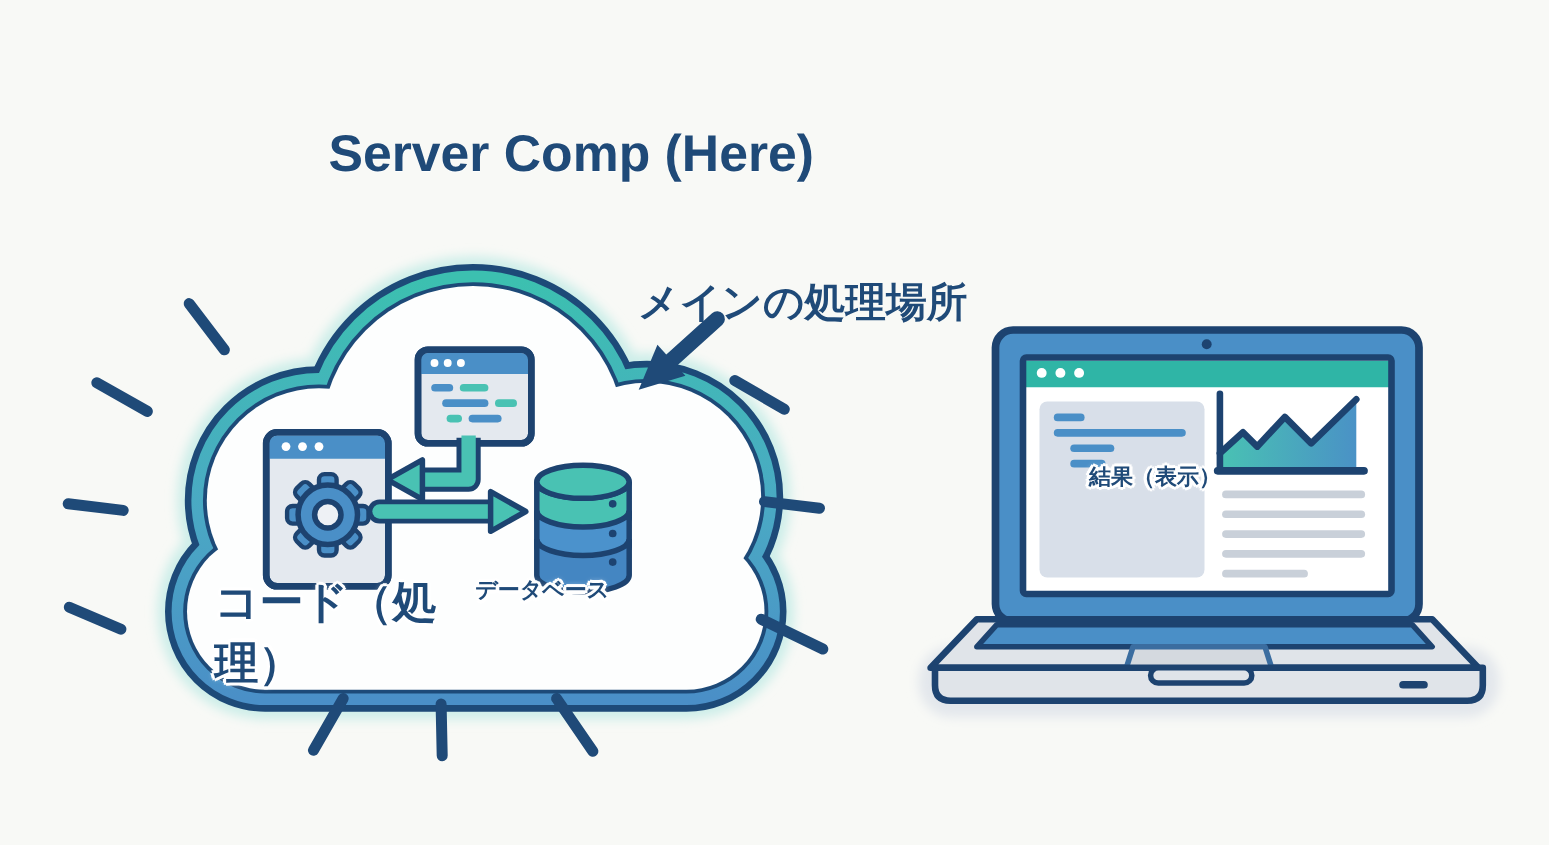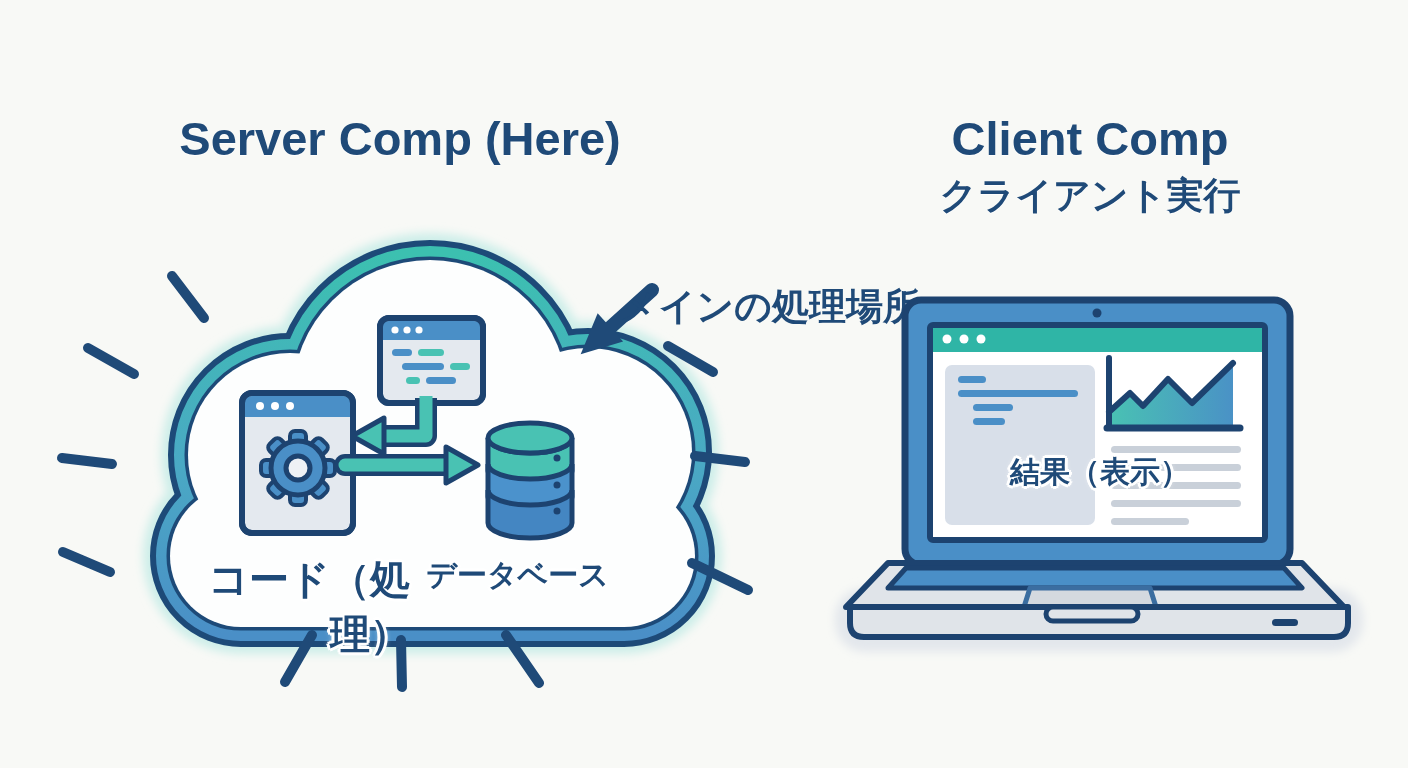--- a/index.html
+++ b/index.html
@@ -6,42 +6,40 @@
     --navy:#1f4a78; --outline:#1d4370; --blue:#4a8fc7; --blueDark:#4486c2;
     --teal:#2fb5a6; --tealLight:#49c2b3; --glow:#c9ebe6;
     --panel:#d8dfe9; --winBody:#e4e9ef; --deck:#e0e4e9; --grayLine:#c9d0d9;
     --bg:#f8f9f6;
   }
   html,body{margin:0;padding:0;}
   body{width:1408px;height:768px;overflow:hidden;background:var(--bg);
        font-family:"Liberation Sans","DejaVu Sans",sans-serif;}
   .stage{position:relative;width:1408px;height:768px;background:var(--bg);}
   .abs{position:absolute;}
-  .title{font-weight:bold;color:var(--navy);text-align:center;letter-spacing:0px;
+  .title{font-weight:bold;color:var(--navy);text-align:right;letter-spacing:0px;
          text-shadow:0 1px 0 rgba(255,255,255,.8);}
   .t-big{font-size:47px;line-height:1.1;}
   .t-sub{font-size:37px;line-height:1.1;}
   .halo{text-shadow:-3px 0 0 #fff,3px 0 0 #fff,0 -3px 0 #fff,0 3px 0 #fff,
         -2px -2px 0 #fff,2px 2px 0 #fff,-2px 2px 0 #fff,2px -2px 0 #fff,0 0 6px #fff;}
-  .diagram-label{font-weight:bold;color:var(--navy);text-align:right;margin-top:32px;}
+  .diagram-label{font-weight:bold;color:var(--navy);text-align:left;}
   svg{display:block;overflow:visible;}
   .f-white{fill:#fdfefe;}
   .f-blue{fill:var(--blue);}
   .f-teal{fill:var(--tealLight);}
   .ray{stroke:var(--navy);stroke-width:10;stroke-linecap:round;}
 </style>
 </head>
 <body>
 
 <div class="stage">
 
   <div class="abs title t-big" style="left:60px;top:113px;width:680px;">Server Comp (Here)</div>
 
-  <div class="abs title t-big" style="left:800px;top:113px;width:580px;">Client Comp</div>
-  <div class="abs title t-sub" style="left:800px;top:176px;width:580px;">クライアント実行</div>
 
   <svg class="abs" style="left:40px;top:240px;" width="720" height="460" viewBox="0 0 720 460">
     <defs>
       <g id="cloudShape">
         <rect x="130" y="245" width="525" height="142" rx="71"></rect>
         <circle cx="250" cy="215" r="102"></circle>
         <circle cx="390" cy="158" r="138"></circle>
         <circle cx="548" cy="212" r="104"></circle>
       </g>
       <linearGradient id="cloudGrad" gradientUnits="userSpaceOnUse" x1="390" y1="15" x2="390" y2="395">
@@ -139,21 +137,21 @@
       <circle cx="517" cy="271" r="3.5" fill="var(--outline)"></circle>
     </g>
 
     <g transform="translate(612,50) rotate(138)">
       <line x1="0" y1="0" x2="60" y2="0" stroke="var(--navy)" stroke-width="14" stroke-linecap="round"></line>
       <polygon points="56,-19 56,19 96,0" fill="var(--navy)"></polygon>
     </g>
   </svg>
 
   <div class="abs diagram-label halo" style="left:195px;top:520px;width:215px;font-size:40px;">コード（処理）</div>
-  <div class="abs diagram-label halo" style="left:404px;top:523px;width:205px;font-size:30px;">データベース</div>
+  <div class="abs diagram-label halo" style="left:432px;top:523px;width:205px;font-size:20px;">データベース</div>
 
   <div class="abs diagram-label" style="left:580px;top:250px;width:340px;font-size:37px;">メインの処理場所</div>
 
   <svg class="abs" style="left:820px;top:280px;" width="560" height="400" viewBox="0 0 560 400">
 
     <rect x="15" y="308" width="528" height="64" rx="30" fill="#e3e7ec" filter="url(#softBlur)"></rect>
 
     <g>
       <rect x="85" y="20" width="385" height="265" rx="16" fill="var(--blue)" stroke="var(--outline)" stroke-width="7"></rect>
       <circle cx="277" cy="33" r="4.5" fill="var(--outline)"></circle>
@@ -194,15 +192,15 @@
     <g>
       <polygon points="68,283 482,283 524,327 26,327" fill="var(--deck)" stroke="var(--outline)" stroke-width="6" stroke-linejoin="round"></polygon>
       <polygon points="86,288 464,288 482,308 68,308" fill="var(--blue)" stroke="var(--outline)" stroke-width="5" stroke-linejoin="round"></polygon>
       <polygon points="210,308 330,308 336,327 204,327" fill="#d4d9df" stroke="#3b6da0" stroke-width="5" stroke-linejoin="round"></polygon>
       <path d="M30 327 H528 V343 Q528 357 514 357 H44 Q30 357 30 343 Z" fill="var(--deck)" stroke="var(--outline)" stroke-width="6" stroke-linejoin="round"></path>
       <rect x="226" y="327" width="92" height="14" rx="7" fill="var(--deck)" stroke="var(--outline)" stroke-width="5"></rect>
       <rect x="452" y="339" width="26" height="7" rx="3.5" fill="var(--outline)"></rect>
     </g>
   </svg>
 
-  <div class="abs diagram-label halo" style="left:990px;top:420px;width:200px;font-size:30px;">結果（表示）</div>
+  <div class="abs diagram-label halo" style="left:990px;top:420px;width:200px;font-size:20px;">結果（表示）</div>
 
 </div>
 
 </body></html>

